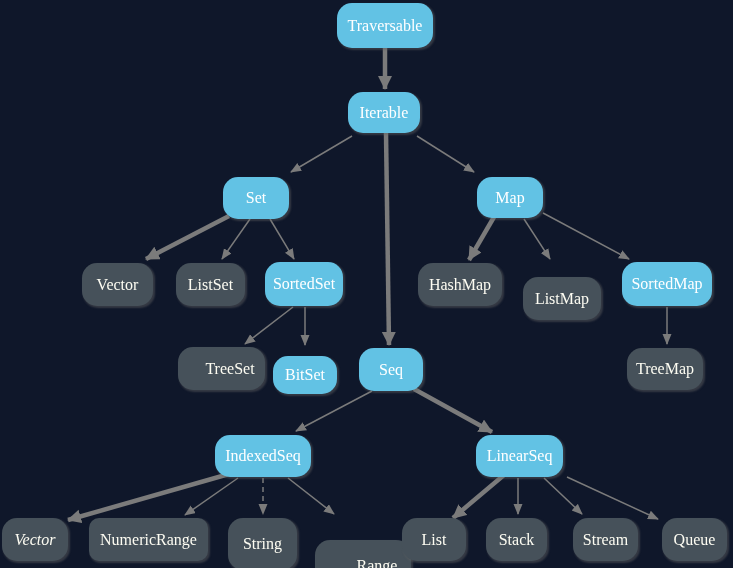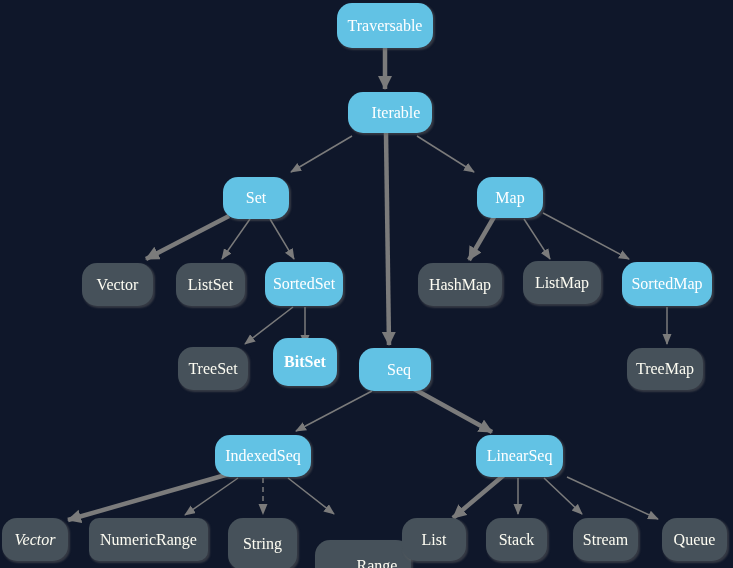--- a/index.html
+++ b/index.html
@@ -65,54 +65,54 @@
       <line x1="288" y1="478" x2="334" y2="514" stroke="#7b7b7b" stroke-width="1.5" marker-end="url(#arrow-thin)"></line>
       <line x1="504" y1="475" x2="453" y2="518" stroke="#7b7b7b" stroke-width="4.5" marker-end="url(#arrow-thick)"></line>
       <line x1="518" y1="478" x2="518" y2="514" stroke="#7b7b7b" stroke-width="1.5" marker-end="url(#arrow-thin)"></line>
       <line x1="544" y1="478" x2="582" y2="514" stroke="#7b7b7b" stroke-width="1.5" marker-end="url(#arrow-thin)"></line>
       <line x1="567" y1="477" x2="658" y2="519" stroke="#7b7b7b" stroke-width="1.5" marker-end="url(#arrow-thin)"></line>
     </svg>
   <div id="nodes-layer">
       <div class="node kind-trait" style="left: 337px; top: 3px; width: 96px; height: 45px;">
         <span>Traversable</span>
       </div>
-      <div class="node kind-trait" style="left: 348px; top: 92px; width: 72px; height: 41px; padding-left: 12px;">
+      <div class="node kind-trait" style="left: 348px; top: 92px; width: 72px; height: 41px;">
         <span>Iterable</span>
       </div>
       <div class="node kind-trait" style="left: 223px; top: 177px; width: 66px; height: 42px;">
         <span>Set</span>
       </div>
       <div class="node kind-trait" style="left: 477px; top: 177px; width: 66px; height: 41px;">
         <span>Map</span>
       </div>
       <div class="node kind-class" style="left: 82px; top: 263px; width: 71px; height: 43px;">
         <span>Vector</span>
       </div>
       <div class="node kind-class" style="left: 176px; top: 263px; width: 69px; height: 43px;">
         <span>ListSet</span>
       </div>
       <div class="node kind-trait" style="left: 265px; top: 262px; width: 78px; height: 44px;">
         <span>SortedSet</span>
       </div>
       <div class="node kind-class" style="left: 418px; top: 263px; width: 84px; height: 43px; text-align: center;">
         <span>HashMap</span>
       </div>
-      <div class="node kind-class" style="left: 523px; top: 261px; width: 78px; height: 43px;">
+      <div class="node kind-class" style="left: 523px; top: 277px; width: 78px; height: 43px;">
         <span>ListMap</span>
       </div>
       <div class="node kind-trait" style="left: 622px; top: 262px; width: 90px; height: 44px;">
         <span>SortedMap</span>
       </div>
-      <div class="node kind-class" style="left: 178px; top: 347px; width: 70px; height: 43px;">
+      <div class="node kind-class" style="left: 178px; top: 347px; width: 70px; height: 43px; padding-left: 17px;">
         <span>TreeSet</span>
       </div>
-      <div class="node kind-trait" style="left: 273px; top: 338px; width: 64px; height: 48px; font-weight: bold;">
+      <div class="node kind-trait" style="left: 273px; top: 356px; width: 64px; height: 38px;">
         <span>BitSet</span>
       </div>
-      <div class="node kind-trait" style="left: 359px; top: 348px; width: 64px; height: 43px; padding-left: 8px;">
+      <div class="node kind-trait" style="left: 359px; top: 348px; width: 64px; height: 43px;">
         <span>Seq</span>
       </div>
       <div class="node kind-class" style="left: 627px; top: 348px; width: 76px; height: 42px;">
         <span>TreeMap</span>
       </div>
       <div class="node kind-trait" style="left: 215px; top: 435px; width: 96px; height: 42px;">
         <span>IndexedSeq</span>
       </div>
       <div class="node kind-trait" style="left: 476px; top: 435px; width: 87px; height: 42px; font-family: Liberation Serif, serif;">
         <span>LinearSeq</span>

